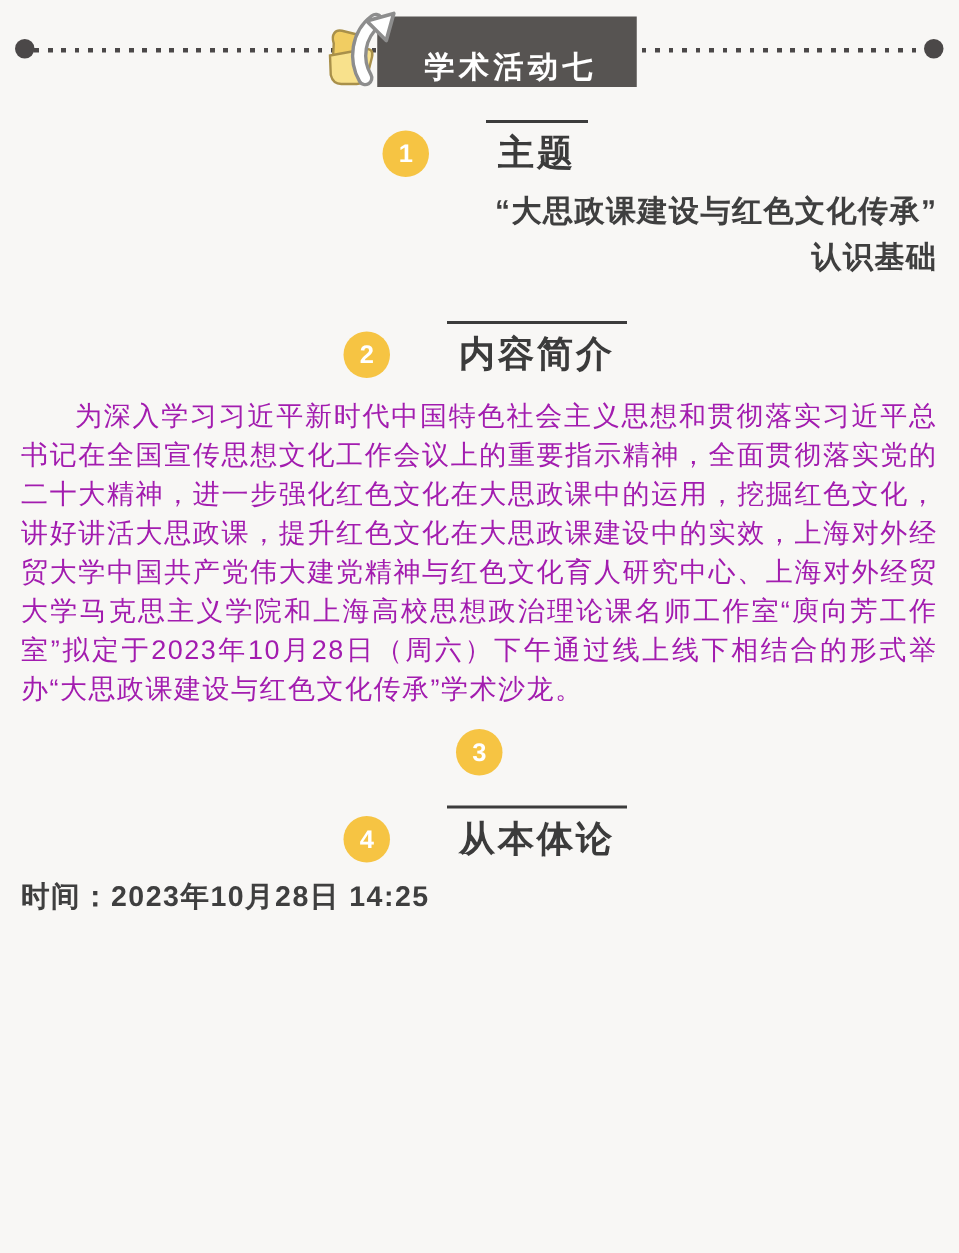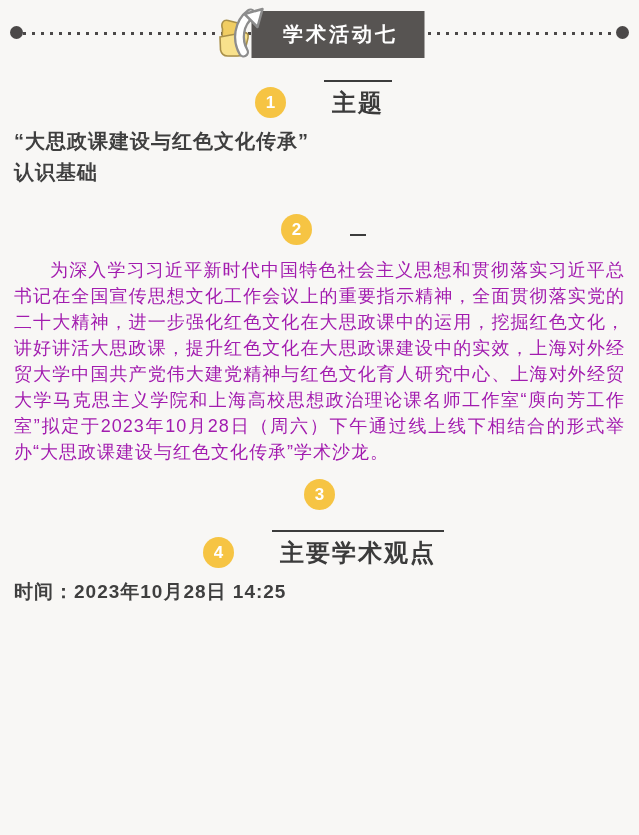--- a/index.html
+++ b/index.html
@@ -24,39 +24,39 @@
   }
   .dot-end.left { left: -4px; }
   .dot-end.right { right: -4px; }
   .badge-wrap {
     position: absolute; left: 50%; top: 6px; transform: translateX(-50%);
     display: flex; align-items: center; z-index: 2;
   }
   .folder-icon { width: 52px; height: 56px; margin-right: -16px; position: relative; z-index: 3; }
   .badge {
     background: #575452; color: #ffffff; height: 47px;
-    display: flex; align-items: center; padding: 0 26px 0 32px;
+    display: flex; align-items: flex-end; padding: 0 26px 0 32px;
     font-size: 20px; font-weight: 700; letter-spacing: 3px;
   }
 
   
   .sec-head { display: flex; justify-content: center; align-items: flex-end; gap: 46px; }
   .num-circle {
     width: 31px; height: 31px; border-radius: 50%; background: #f6c443;
     color: #ffffff; font-size: 17px; font-weight: 700;
     display: flex; align-items: center; justify-content: center;
     margin-bottom: -2px; flex: 0 0 auto;
   }
   .sec-title-col { display: inline-flex; flex-direction: column; }
   .sec-rule { display: block; height: 2px; background: #3c3c3c; margin: 0 -8px 7px; }
   .sec-title { font-size: 24px; font-weight: 700; color: #3b3b3b; letter-spacing: 2px; line-height: 27px; }
 
   
   .content { padding: 0 14px; }
-  .topic-lines { margin-top: 10px; text-align: left; }
+  .topic-lines { margin-top: 10px; text-align: right; }
   .topic-line { font-size: 20px; font-weight: 700; color: #3f3f3f; line-height: 31px; letter-spacing: 1px; }
 
   .para {
     font-size: 18px; line-height: 26px; letter-spacing: 1px;
     text-align: justify; text-indent: 2em; color: #a21caf;
   }
   .mt12 { margin-top: 12px; }
   .mt14 { margin-top: 14px; }
   .mt22 { margin-top: 22px; }
   .mt26 { margin-top: 26px; }
@@ -101,33 +101,34 @@
     </div>
     <div class="topic-lines">
       <div class="topic-line">“大思政课建设与红色文化传承”</div>
       <div class="topic-line">认识基础</div>
     </div>
 
     <div class="sec-head mt26">
       <span class="num-circle">2</span>
       <span class="sec-title-col">
         <span class="sec-rule"></span>
+        <span class="sec-title">内容简介</span>
       </span>
     </div>
     <p class="para mt14">为深入学习习近平新时代中国特色社会主义思想和贯彻落实习近平总书记在全国宣传思想文化工作会议上的重要指示精神，全面贯彻落实党的二十大精神，进一步强化红色文化在大思政课中的运用，挖掘红色文化，讲好讲活大思政课，提升红色文化在大思政课建设中的实效，上海对外经贸大学中国共产党伟大建党精神与红色文化育人研究中心、上海对外经贸大学马克思主义学院和上海高校思想政治理论课名师工作室“庾向芳工作室”拟定于2023年10月28日（周六）下午通过线上线下相结合的形式举办“大思政课建设与红色文化传承”学术沙龙。</p>
 
     <div class="sec-head mt14">
       <span class="num-circle">3</span>
     </div>
 
     <div class="sec-head mt22">
       <span class="num-circle">4</span>
       <span class="sec-title-col">
         <span class="sec-rule"></span>
-        <span class="sec-title">主要学术观点</span>
+        <span class="sec-title">从本体论</span>
       </span>
     </div>
     <div class="info-lines">
       <div class="info-line"><span>时间：</span><span>2023年10月28日 14:25</span></div>
 
     </div>
 
   </main>
 </div>
 

